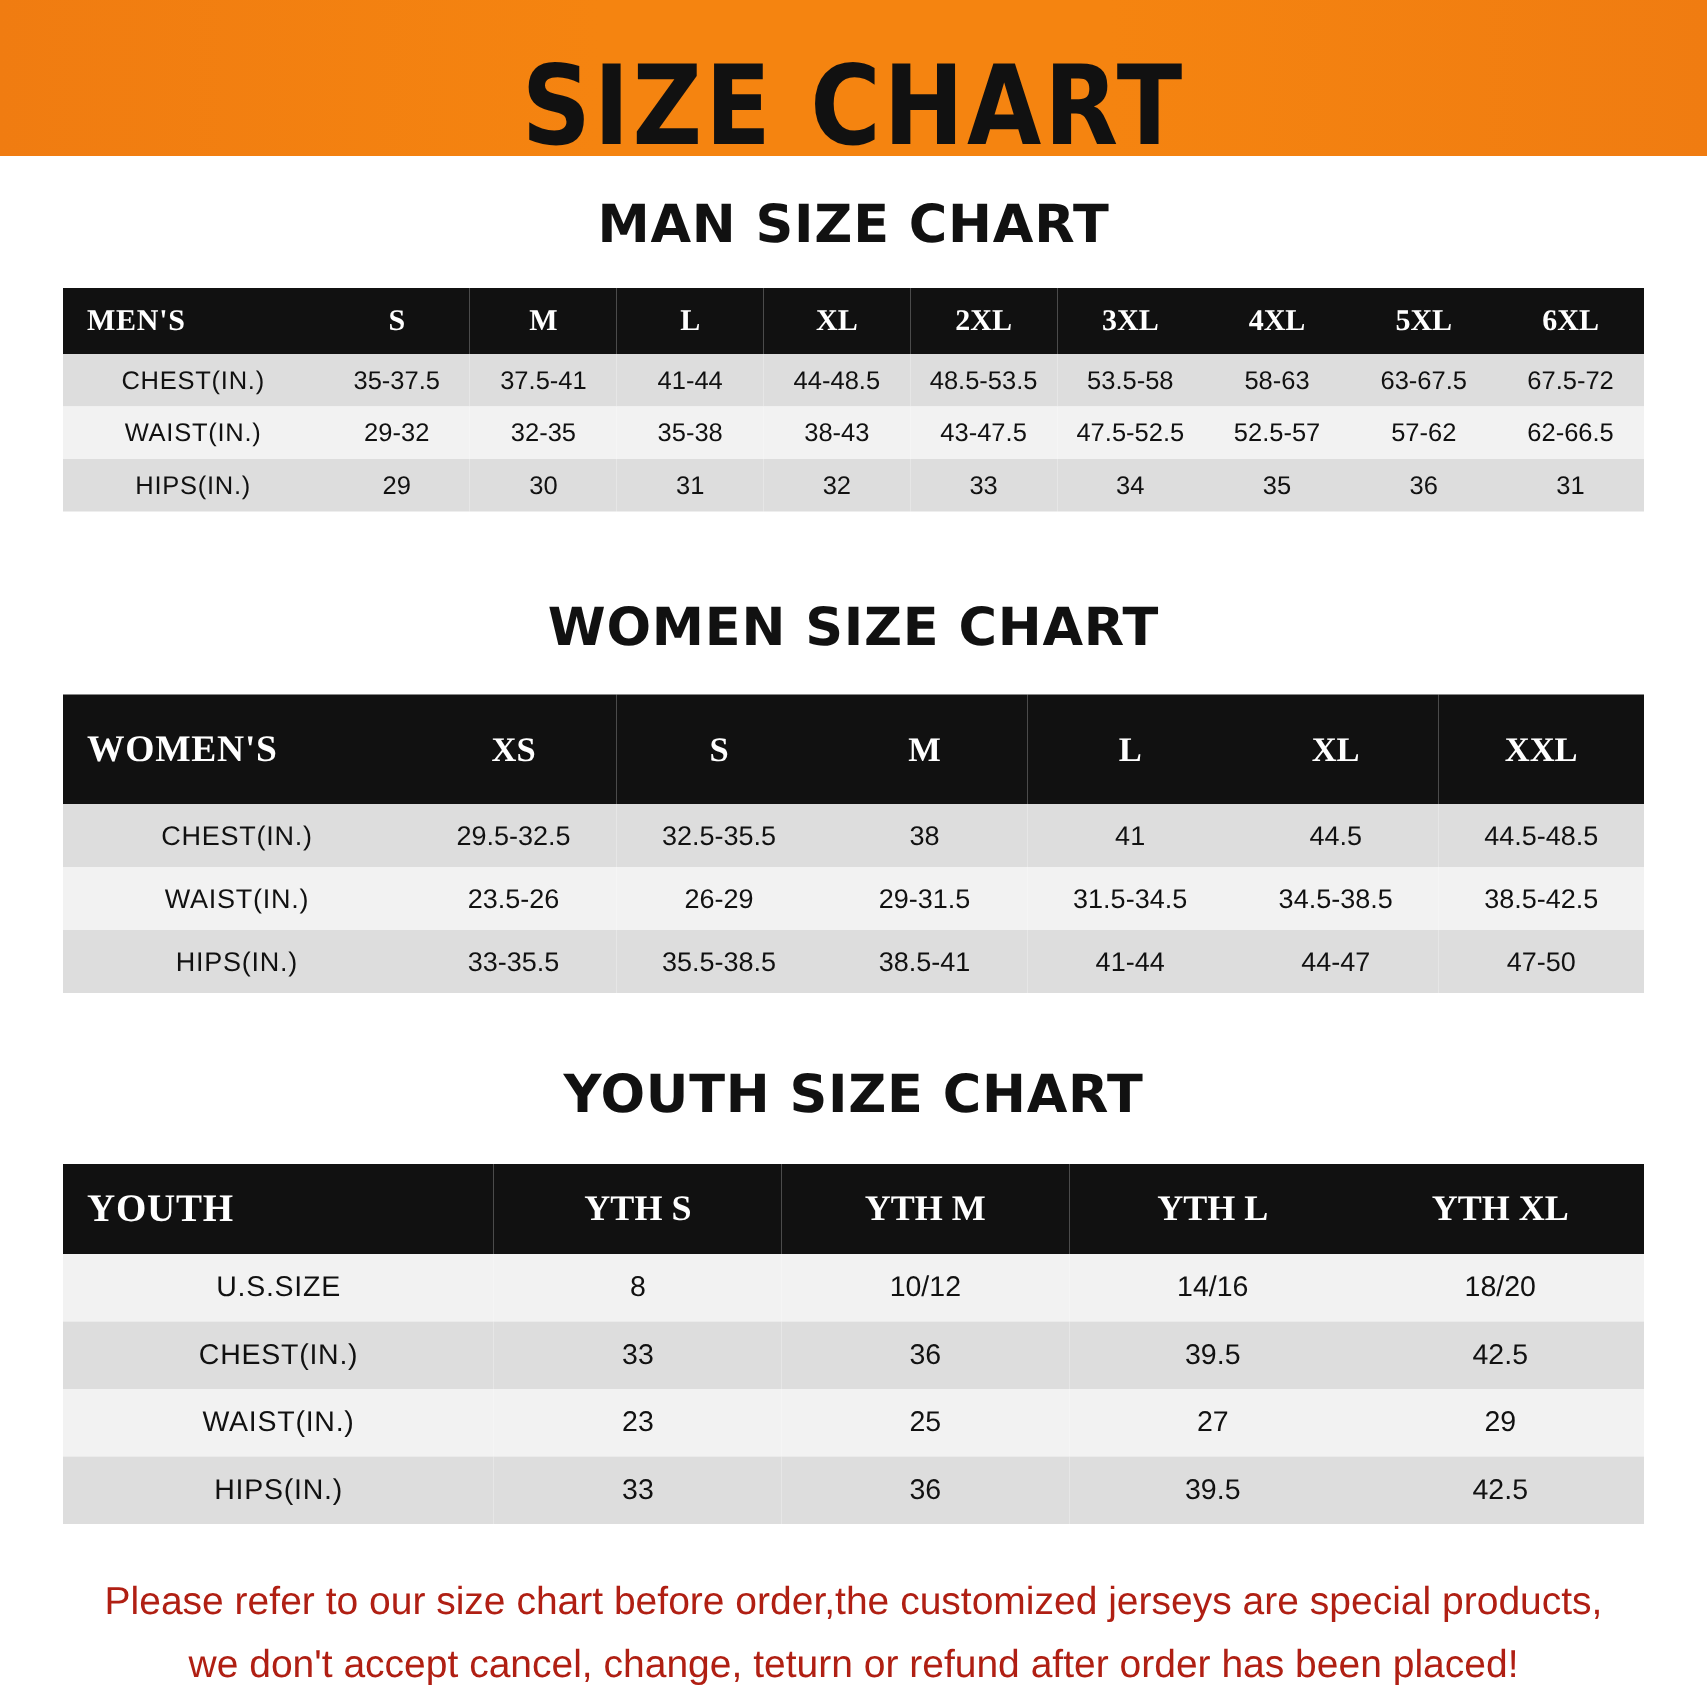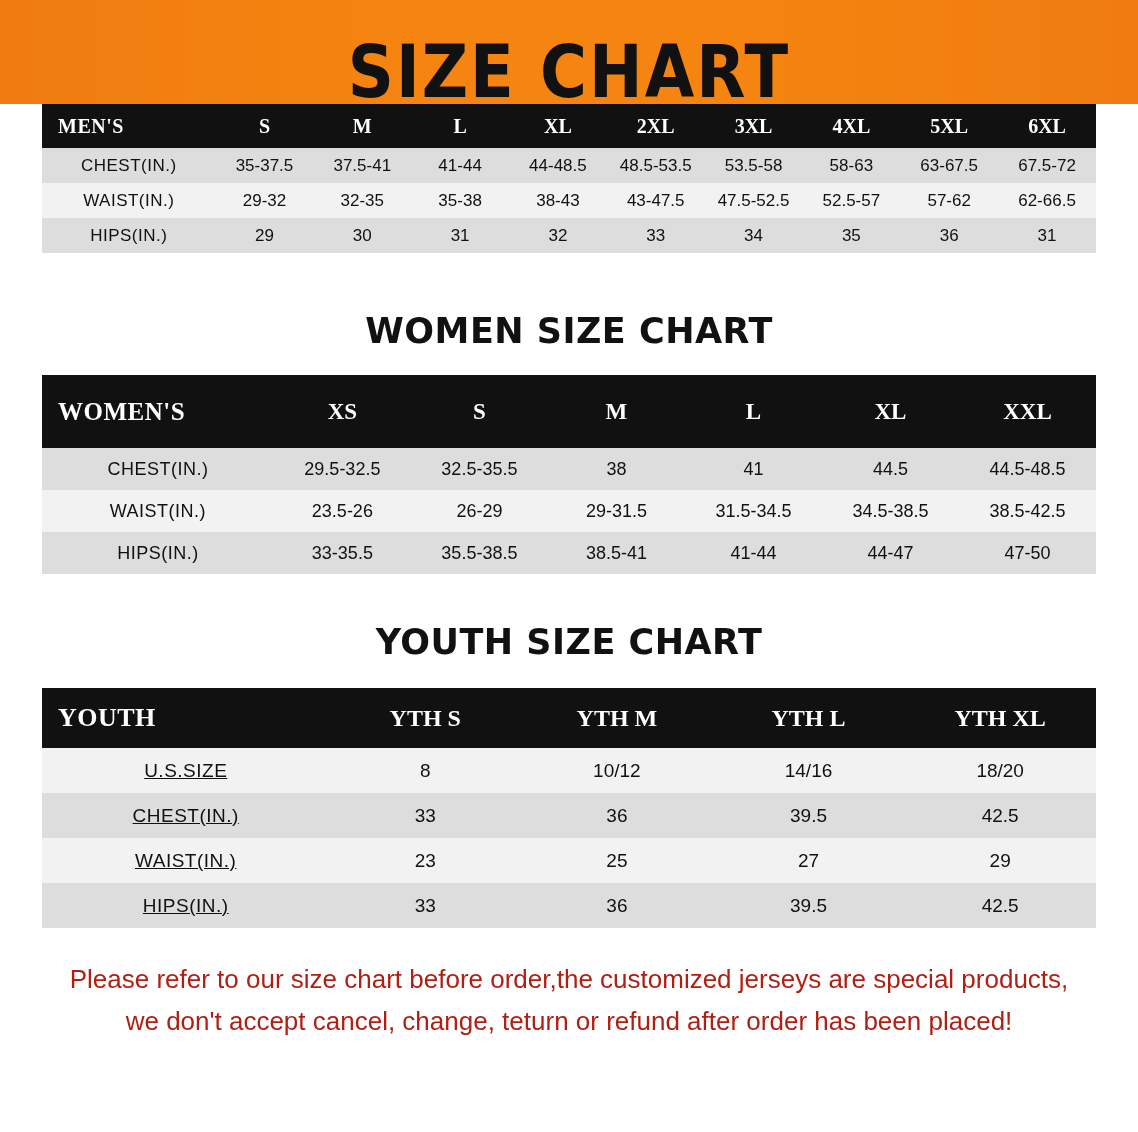--- a/index.html
+++ b/index.html
@@ -95,21 +95,21 @@
 
   
   .women .hdr td { height: 73px; font-size: 23px; }
   .women tbody td { height: 42px; font-size: 18px; }
   .women .rowlabel-cell { font-size: 18px; }
   .women .hdr td.rowlabel { font-size: 25px; }
 
   
   .youth .hdr td { height: 60px; font-size: 24px; }
   .youth tbody td { height: 45px; font-size: 19px; }
-  .youth .rowlabel-cell { font-size: 19px; text-decoration: underline; }
+  .youth .rowlabel-cell { font-size: 19px; }
   .youth .hdr td.rowlabel { font-size: 26px; }
 
   
   .note {
     margin-top: 30px;
     padding: 0 40px;
     color: #b01f13;
     font-family: "Liberation Sans", sans-serif;
     font-size: 26px;
     line-height: 1.62;
@@ -118,20 +118,21 @@
 </style>
 </head>
 <body>
 
 <div class="page">
 
   <div class="banner">
     <div class="banner-title">SIZE CHART</div>
   </div>
 
+  <div class="section-title st-man">MAN SIZE CHART</div>
   <div class="tbl-wrap">
     <table class="size man">
       <colgroup>
         <col style="width:16.5%">
           <col style="width:9.3%">
           <col style="width:9.3%">
           <col style="width:9.3%">
         <col style="width:9.3%">
           <col style="width:9.3%">
           <col style="width:9.3%">

